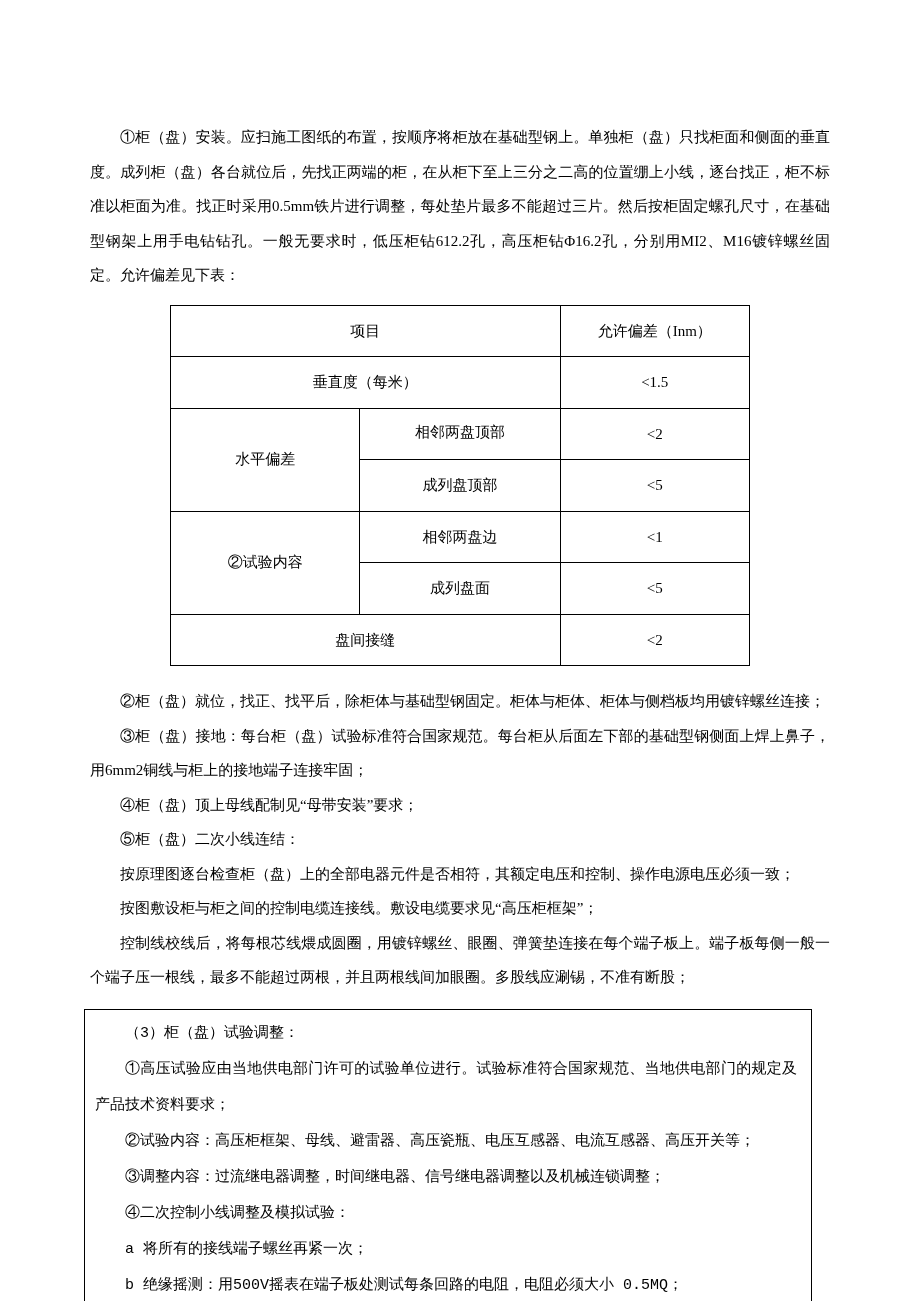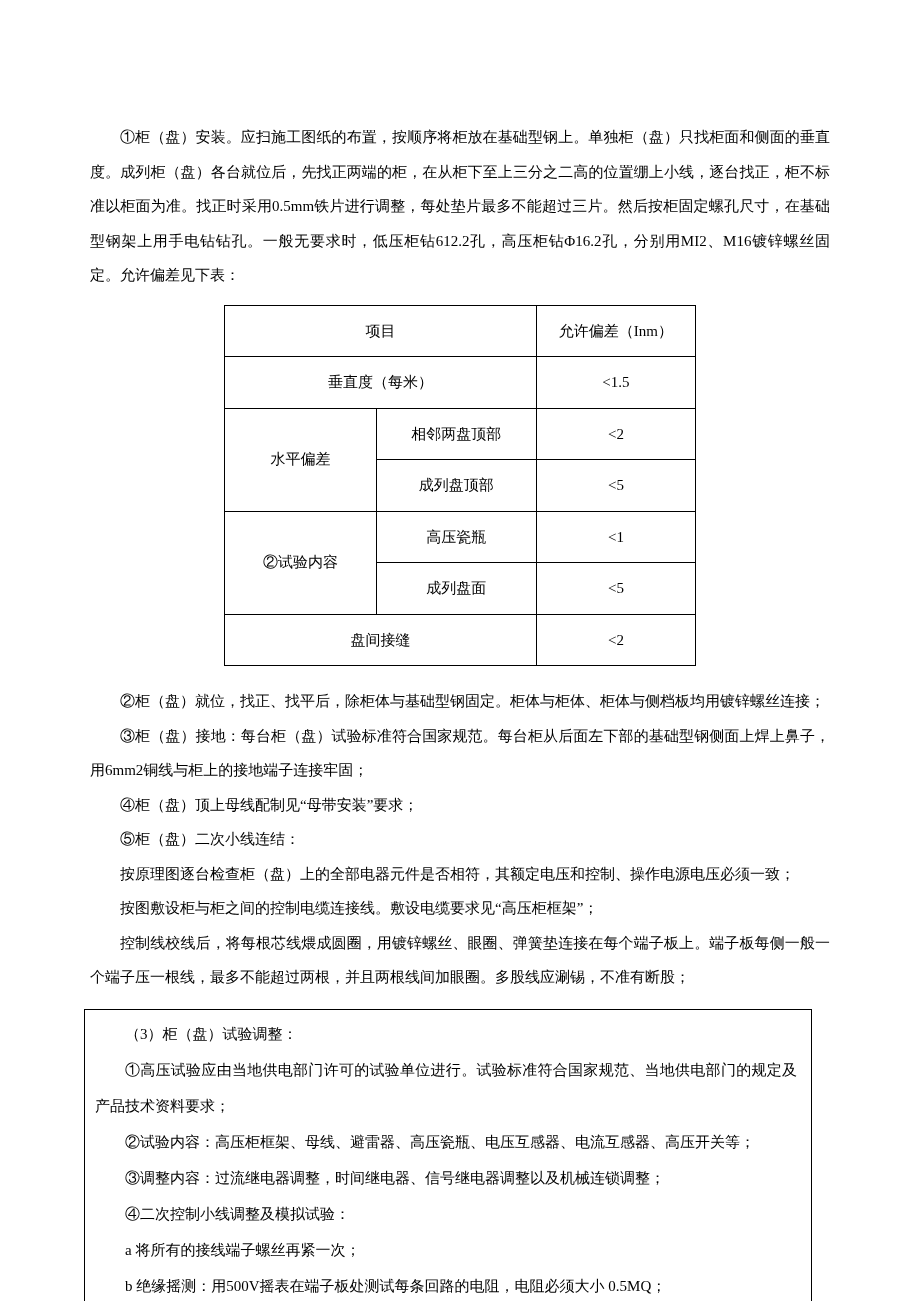--- a/index.html
+++ b/index.html
@@ -12,43 +12,43 @@
       width: 920px;
       padding: 120px 90px 40px 90px;
     }
     p.para {
       text-align: justify;
       margin: 0;
     }
     p.indent { text-indent: 2em; }
     table.tolerance {
       border-collapse: collapse;
-      width: 472px;
+      width: 580px;
       margin: 12px auto 18px auto;
     }
     table.tolerance th,
     table.tolerance td {
       border: 1px solid #000;
       text-align: center;
       vertical-align: middle;
       padding: 8px 6px;
       font-weight: normal;
     }
     .col1 { width: 180px; }
-    .col2 { width: 190px; }
+    .col2 { width: 190px; font-family: Liberation Mono, monospace; }
     .col3 { width: 180px; }
     .boxed {
       border: 1px solid #000;
       border-bottom: none;
       padding: 6px 14px 6px 10px;
       margin-top: 14px;
       margin-left: -6px;
       margin-right: 18px;
     }
-    .boxed p.para { line-height: 2.4; }
+    .boxed p.para { line-height: 2.4; font-family: Liberation Mono, monospace; }
   </style>
 </head>
 <body>
 
 <p class="para indent">①柜（盘）安装。应扫施工图纸的布置，按顺序将柜放在基础型钢上。单独柜（盘）只找柜面和侧面的垂直度。成列柜（盘）各台就位后，先找正两端的柜，在从柜下至上三分之二高的位置绷上小线，逐台找正，柜不标准以柜面为准。找正时采用0.5mm铁片进行调整，每处垫片最多不能超过三片。然后按柜固定螺孔尺寸，在基础型钢架上用手电钻钻孔。一般无要求时，低压柜钻612.2孔，高压柜钻Φ16.2孔，分别用MI2、M16镀锌螺丝固定。允许偏差见下表：</p>
 
 <table class="tolerance">
   <tbody>
       <tr>
     <th colspan="2">项目</th>
@@ -62,21 +62,21 @@
     <td rowspan="2" class="col1">水平偏差</td>
     <td class="col2">相邻两盘顶部</td>
     <td>&lt;2</td>
   </tr>
   <tr>
     <td>成列盘顶部</td>
     <td>&lt;5</td>
   </tr>
   <tr>
     <td rowspan="2">②试验内容</td>
-    <td>高压瓷瓶</td>
+    <td>相邻两盘边</td>
     <td>&lt;1</td>
   </tr>
   <tr>
     <td>成列盘面</td>
     <td>&lt;5</td>
   </tr>
   <tr>
     <td colspan="2">盘间接缝</td>
     <td>&lt;2</td>
   </tr>

